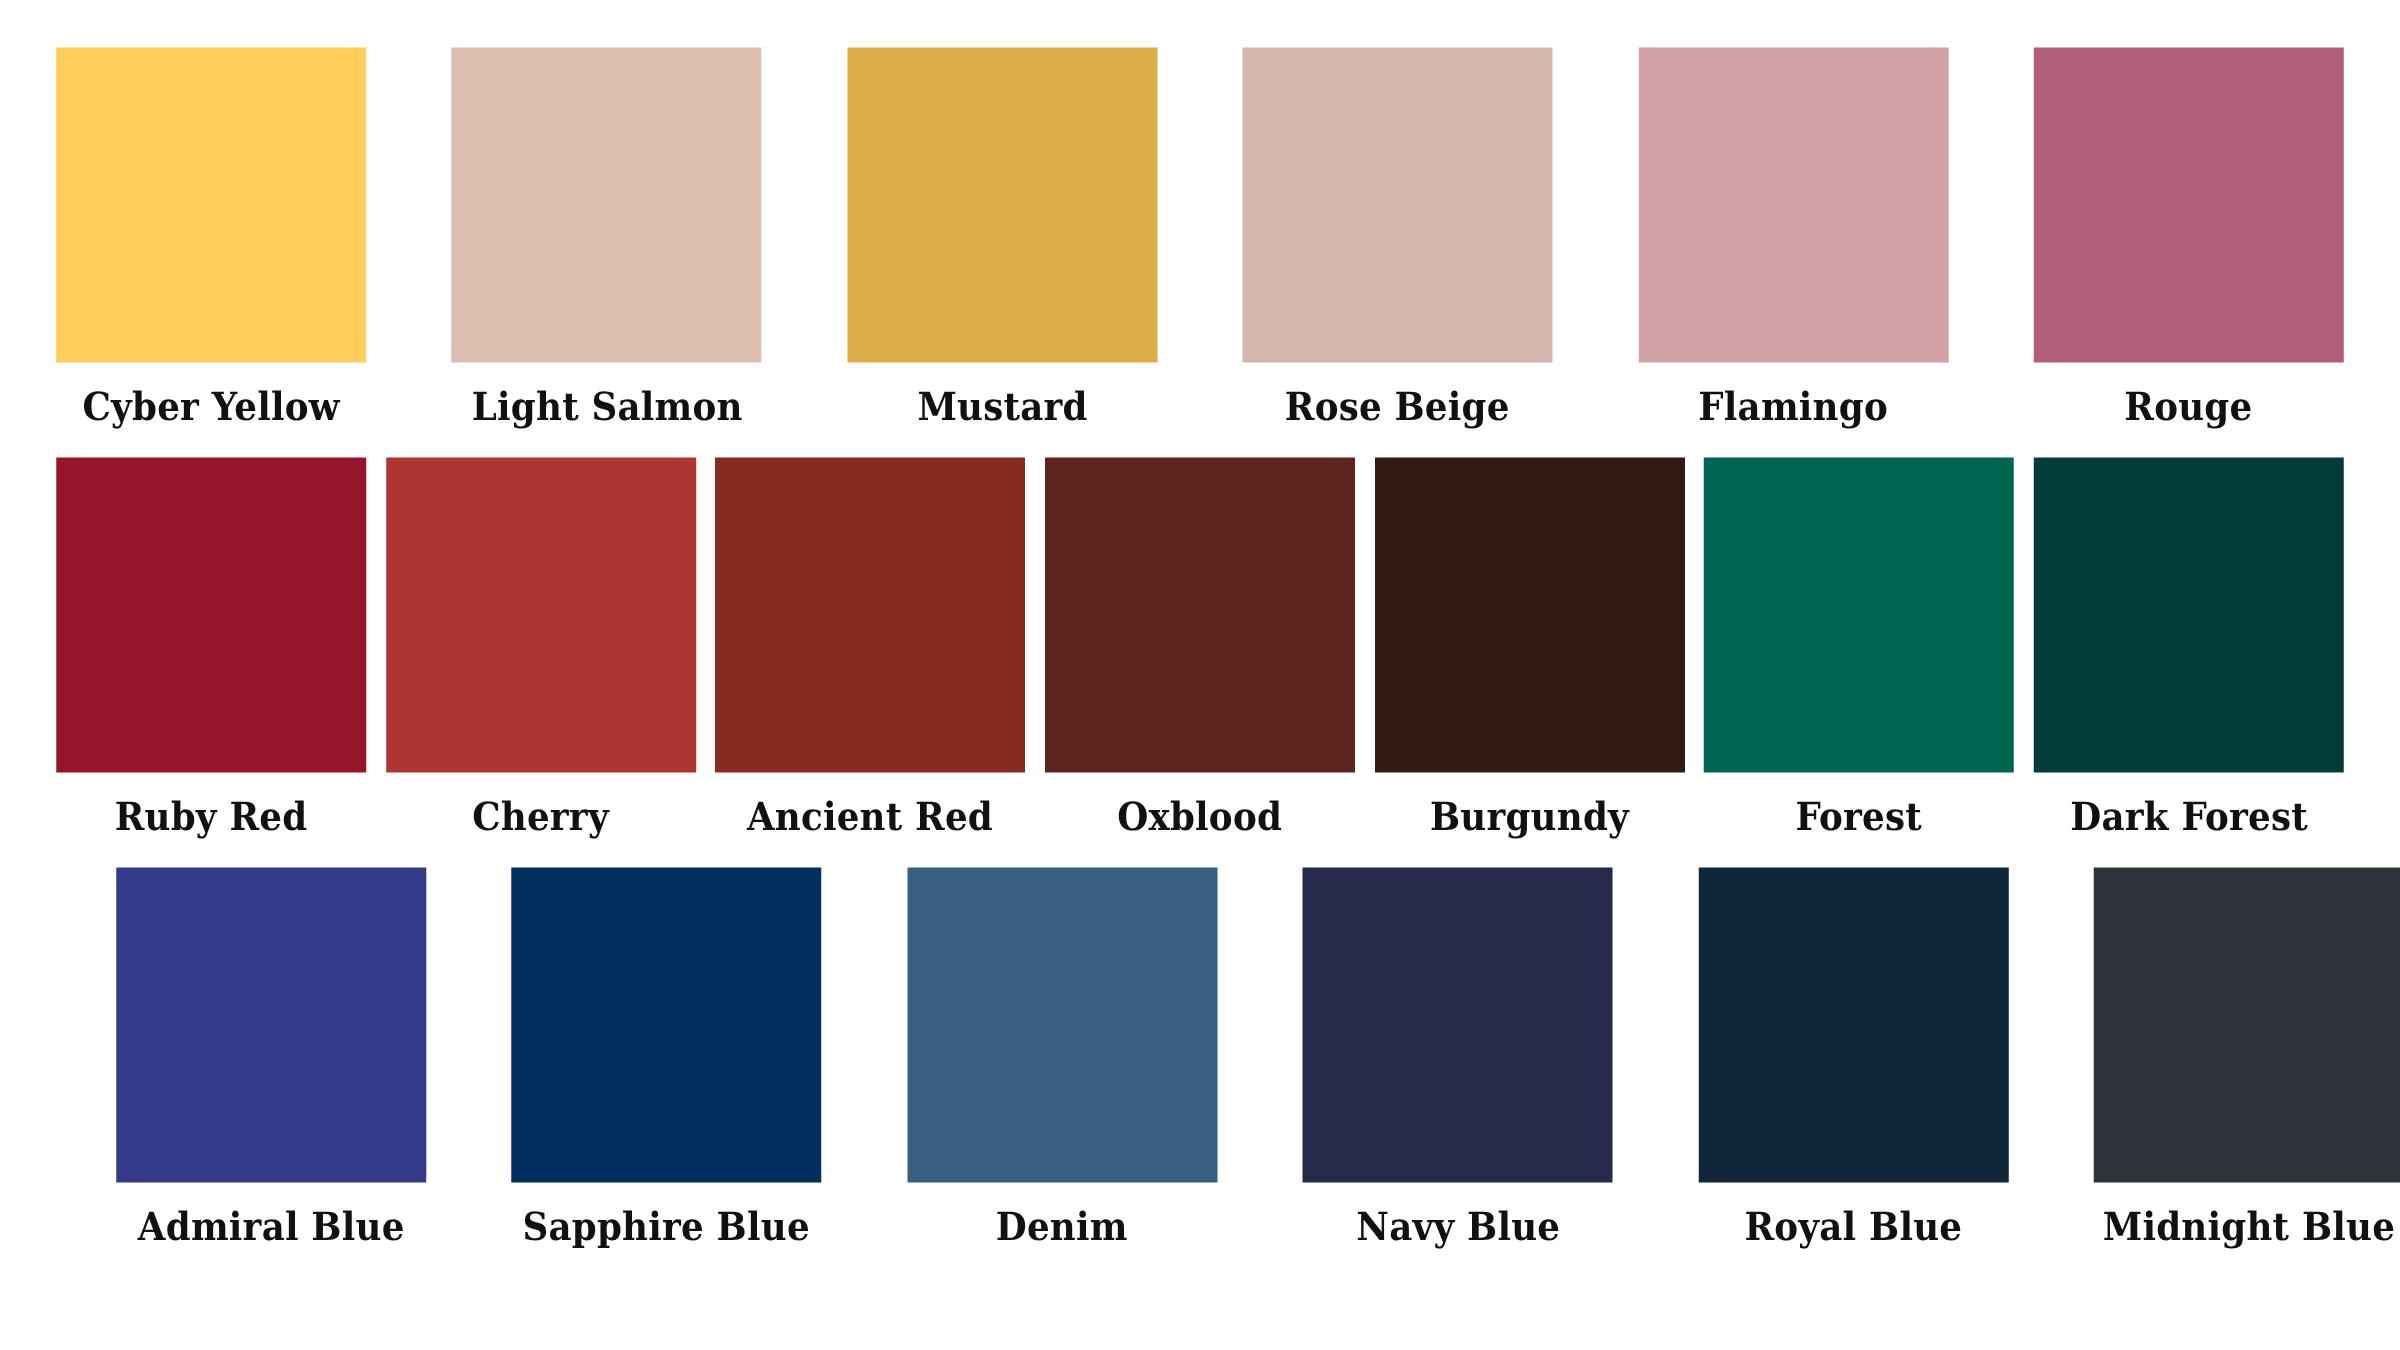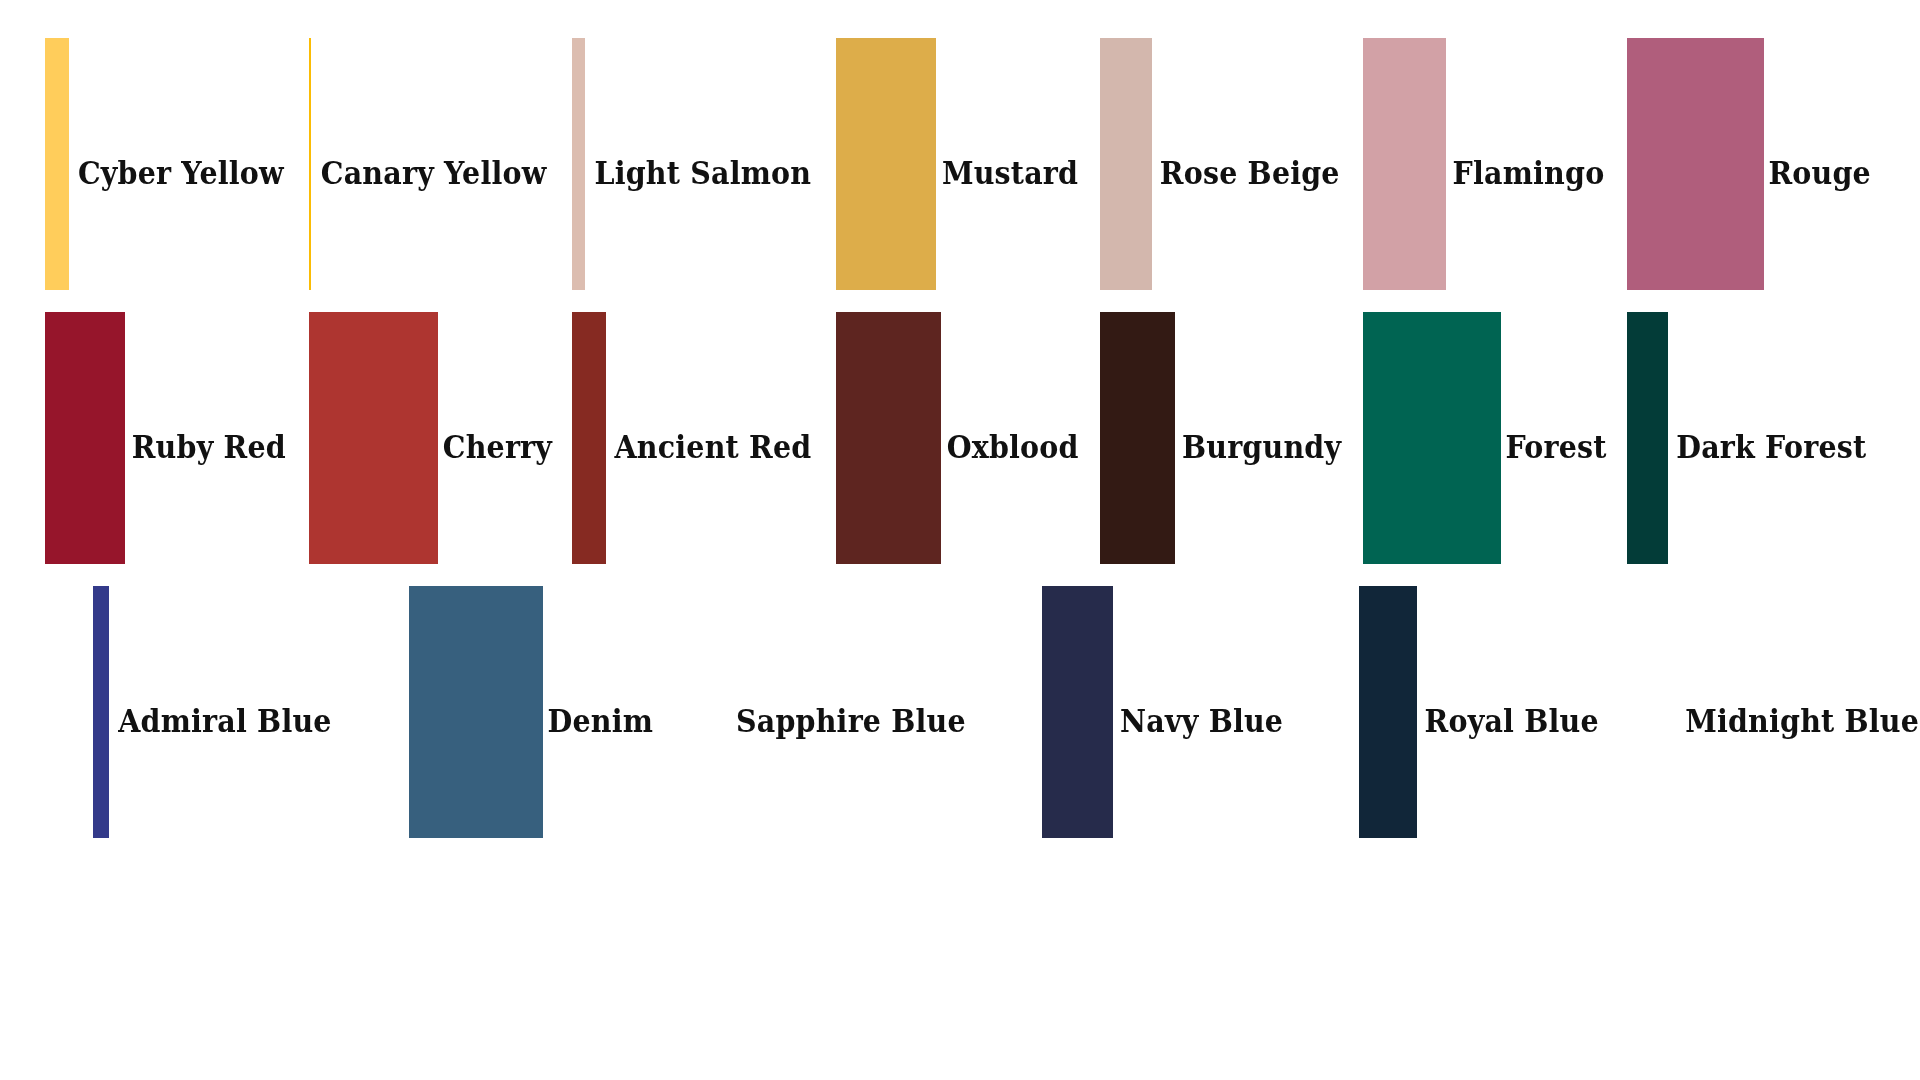--- a/index.html
+++ b/index.html
@@ -32,21 +32,21 @@
     width: 100%;
   }
 
   .palette-row.row-0 { margin-bottom: 0; }
   .palette-row.row-1 { margin-top: 22px; align-items: flex-end; }
   .palette-row.row-2 { margin-top: 22px; margin-left: 48px; }
 
   .swatch-cell {
     width: 248px;
     display: flex;
-    flex-direction: row;
+    flex-direction: column;
     align-items: center;
   }
 
   .swatch-chip {
     width: 100%;
     height: 252px;
     display: block;
   }
 
   .swatch-label {
@@ -65,24 +65,20 @@
 </style>
 </head>
 <body style="background-color: rgb(255, 255, 255);">
 
 <div id="palette-grid">
 
   <div class="palette-row row-0">
     <div class="swatch-cell">
       <span class="swatch-chip" style="background-color: rgb(255, 205, 91);"></span>
       <span class="swatch-label" style="color: rgb(17, 17, 17);">Cyber Yellow</span>
-    </div>
-    <div class="swatch-cell">
-      <span class="swatch-chip" style="background-color: rgb(251, 188, 4);"></span>
-      <span class="swatch-label" style="color: rgb(17, 17, 17);">Canary Yellow</span>
     </div>
     <div class="swatch-cell">
       <span class="swatch-chip" style="background-color: rgb(220, 189, 176);"></span>
       <span class="swatch-label" style="color: rgb(17, 17, 17);">Light Salmon</span>
     </div>
     <div class="swatch-cell">
       <span class="swatch-chip" style="background-color: rgb(221, 173, 74);"></span>
       <span class="swatch-label" style="color: rgb(17, 17, 17);">Mustard</span>
     </div>
     <div class="swatch-cell">
@@ -129,26 +125,26 @@
       <span class="swatch-label" style="color: rgb(17, 17, 17);">Dark Forest</span>
     </div>
   </div>
 
   <div class="palette-row row-2">
     <div class="swatch-cell">
       <span class="swatch-chip" style="background-color: rgb(51, 58, 138);"></span>
       <span class="swatch-label" style="color: rgb(17, 17, 17);">Admiral Blue</span>
     </div>
     <div class="swatch-cell">
+      <span class="swatch-chip" style="background-color: rgb(3, 47, 95);"></span>
+      <span class="swatch-label" style="color: rgb(17, 17, 17);">Sapphire Blue</span>
+    </div>
+    <div class="swatch-cell">
       <span class="swatch-chip" style="background-color: rgb(55, 96, 126);"></span>
       <span class="swatch-label" style="color: rgb(17, 17, 17);">Denim</span>
-    </div>
-    <div class="swatch-cell">
-      <span class="swatch-chip" style="background-color: rgb(3, 47, 95);"></span>
-      <span class="swatch-label" style="color: rgb(17, 17, 17);">Sapphire Blue</span>
     </div>
     <div class="swatch-cell">
       <span class="swatch-chip" style="background-color: rgb(38, 43, 75);"></span>
       <span class="swatch-label" style="color: rgb(17, 17, 17);">Navy Blue</span>
     </div>
     <div class="swatch-cell">
       <span class="swatch-chip" style="background-color: rgb(17, 38, 57);"></span>
       <span class="swatch-label" style="color: rgb(17, 17, 17);">Royal Blue</span>
     </div>
     <div class="swatch-cell">

